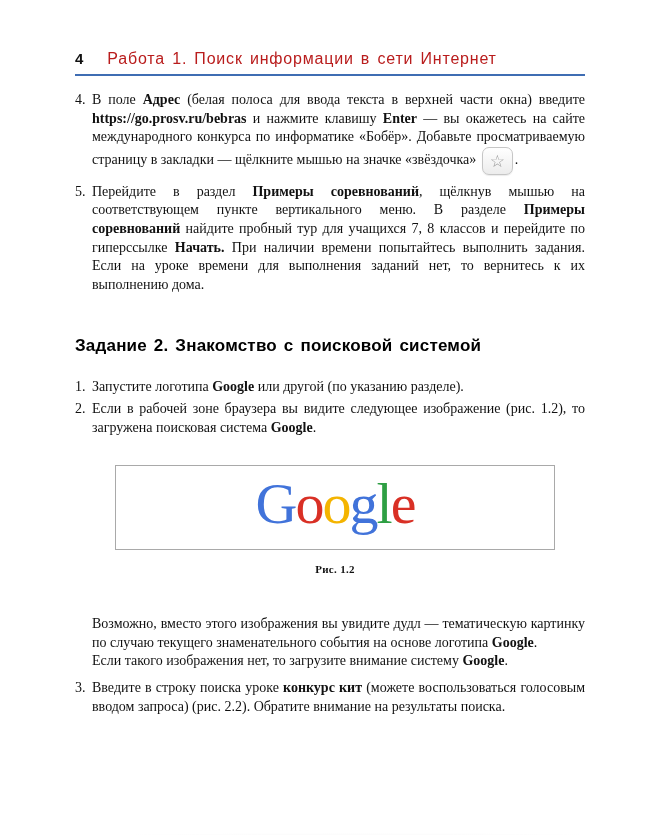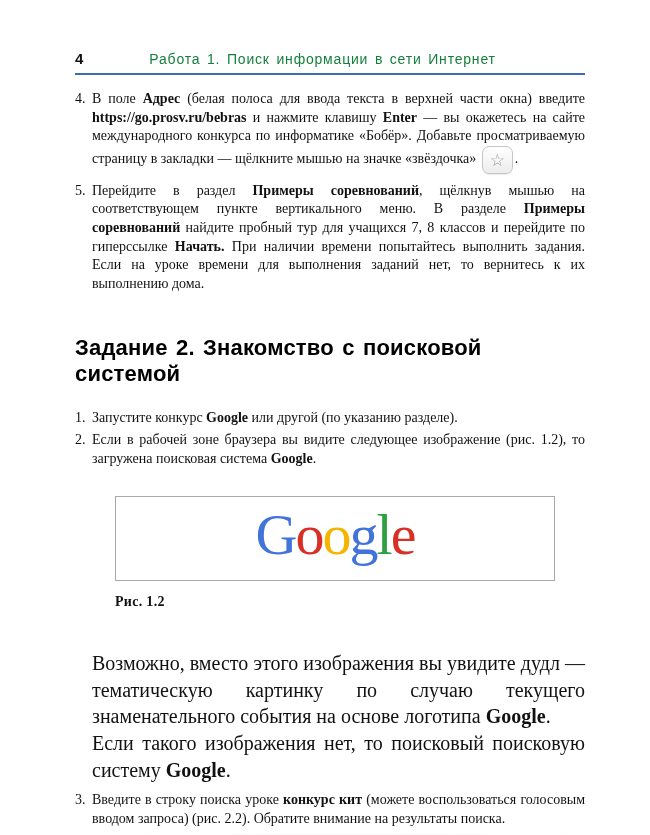--- a/index.html
+++ b/index.html
@@ -9,21 +9,21 @@
   .page::after{
     content:""; position:absolute; left:0; right:0; bottom:-6px; height:26px;
     background: radial-gradient(130% 100% at 55% 130%, rgba(0,0,0,0.12), rgba(0,0,0,0) 62%);
     pointer-events:none;
   }
   .content { position:absolute; left:75px; top:50px; width:510px; }
 
   
   .page-header { display:flex; align-items:baseline; font-family:"Liberation Sans", sans-serif; }
   .page-num { font-weight:bold; font-size:15px; color:#111; }
-  .header-title { margin-left:66px; font-size:14px; letter-spacing:0.8px; color:#15803d; word-spacing:2px; }
+  .header-title { margin-left:24px; font-size:16px; letter-spacing:0.8px; color:#b91c1c; word-spacing:2px; }
   .header-rule { margin-top:6px; border-top:2px solid #3f6db3; }
 
   
   .li { display:flex; align-items:flex-start; }
   .li .num { flex:0 0 17px; font-size:14px; line-height:1.33; }
   .li .txt { flex:1; font-size:14px; line-height:1.33; text-align:justify; }
   .b { font-weight:bold; }
 
   .li-4 { margin-top:15px; }
   .li-5 { margin-top:8px; }
@@ -33,21 +33,21 @@
     border:1px solid #c6c6c6; border-radius:7px;
     background:linear-gradient(#ffffff,#ececec);
     text-align:center; line-height:26px;
     box-shadow:0 1px 1px rgba(0,0,0,0.08);
   }
   .star-glyph{ font-family:"DejaVu Sans", sans-serif; font-size:17px; color:#9a9a9a; }
 
   
   .section-heading{
     margin-top:42px; font-family:"Liberation Sans", sans-serif;
-    font-weight:bold; font-size:22px; color:#000; letter-spacing:0.2px; word-spacing:2px;
+    font-weight:bold; font-size:17px; color:#000; letter-spacing:0.2px; word-spacing:2px;
   }
   .li-t1 { margin-top:22px; }
   .li-t2 { margin-top:3px; }
   .li-t3 { margin-top:8px; }
 
   
   .figure{
     margin:28px 0 0 40px; width:440px; border:1px solid #a9a9a9; background:#fff;
     padding:8px 12px 14px 12px;
   }
@@ -61,27 +61,27 @@
   }
   .search-box{
     margin-top:10px; height:28px; border:1px solid #b3b3b3; background:#fff;
     display:flex; align-items:center; padding:0 8px;
     font-family:"Liberation Sans", sans-serif; font-size:13.5px; color:#222;
     box-shadow: inset 0 1px 2px rgba(0,0,0,0.07);
   }
   .mic{ margin-left:auto; display:flex; align-items:center; }
 
   .figure-caption{
-    margin:13px 0 0 40px; width:440px; 
-    font-weight:bold; font-size:14px; letter-spacing:0.3px;
+    margin:13px 0 0 40px; width:440px; text-align:center;
+    font-weight:bold; font-size:11px; letter-spacing:0.3px;
   }
 
   
   .para-block { margin-left:17px; margin-top:40px; }
-  .para { font-size:20px; line-height:1.33; text-align:justify; }
+  .para { font-size:14px; line-height:1.33; text-align:justify; }
 </style>
 </head>
 <body>
 
 <div class="page">
   <div class="content">
 
     <header class="page-header">
       <span class="page-num">4</span>
       <span class="header-title">Работа 1. Поиск информации в сети Интернет</span>
@@ -95,39 +95,39 @@
 
     <div class="li li-5">
       <span class="num">5.</span>
       <div class="txt"><span>Перейдите в раздел </span><span class="b">Примеры соревнований</span><span>, щёлкнув мышью на соответствующем пункте вертикального меню. В разделе </span><span class="b">Примеры соревнований</span><span> найдите пробный тур для учащихся 7, 8 классов и перейдите по гиперссылке </span><span class="b">Начать.</span><span> При наличии времени попытайтесь выполнить задания. Если на уроке времени для выполнения заданий нет, то вернитесь к их выполнению дома.</span></div>
     </div>
 
     <h2 class="section-heading">Задание 2. Знакомство с поисковой системой</h2>
 
     <div class="li li-t1">
       <span class="num">1.</span>
-      <div class="txt"><span>Запустите конкурс </span><span class="b">Google</span><span> или другой (по указанию разделе).</span></div>
+      <div class="txt"><span>Запустите логотипа </span><span class="b">Google</span><span> или другой (по указанию разделе).</span></div>
     </div>
 
     <div class="li li-t2">
       <span class="num">2.</span>
       <div class="txt"><span>Если в рабочей зоне браузера вы видите следующее изображение (рис. 1.2), то загружена поисковая система </span><span class="b">Google</span><span>.</span></div>
     </div>
 
     <figure class="figure">
       <div class="google-logo">
         <span style="color: rgb(65, 115, 218);">G</span><span style="color: rgb(217, 48, 37);">o</span><span style="color: rgb(244, 180, 0);">o</span><span style="color: rgb(65, 115, 218);">g</span><span style="color: rgb(46, 159, 67);">l</span><span style="color: rgb(217, 48, 37);">e</span>
       </div>
     </figure>
 
     <div class="figure-caption">Рис. 1.2</div>
 
     <div class="para-block">
       <p class="para"><span>Возможно, вместо этого изображения вы увидите дудл — тематическую картинку по случаю текущего знаменательного события на основе логотипа </span><span class="b">Google</span><span>.</span></p>
-      <p class="para"><span>Если такого изображения нет, то поисковый поисковую систему </span><span class="b">Google</span><span>.</span></p>
+      <p class="para"><span>Если такого изображения нет, то загрузите внимание систему </span><span class="b">Google</span><span>.</span></p>
     </div>
 
     <div class="li li-t3">
       <span class="num">3.</span>
       <div class="txt"><span>Введите в строку поиска уроке </span><span class="b">конкурс кит</span><span> (можете воспользоваться голосовым вводом запроса) (рис. 2.2). Обратите внимание на результаты поиска.</span></div>
     </div>
 
   </div>
 </div>
 

